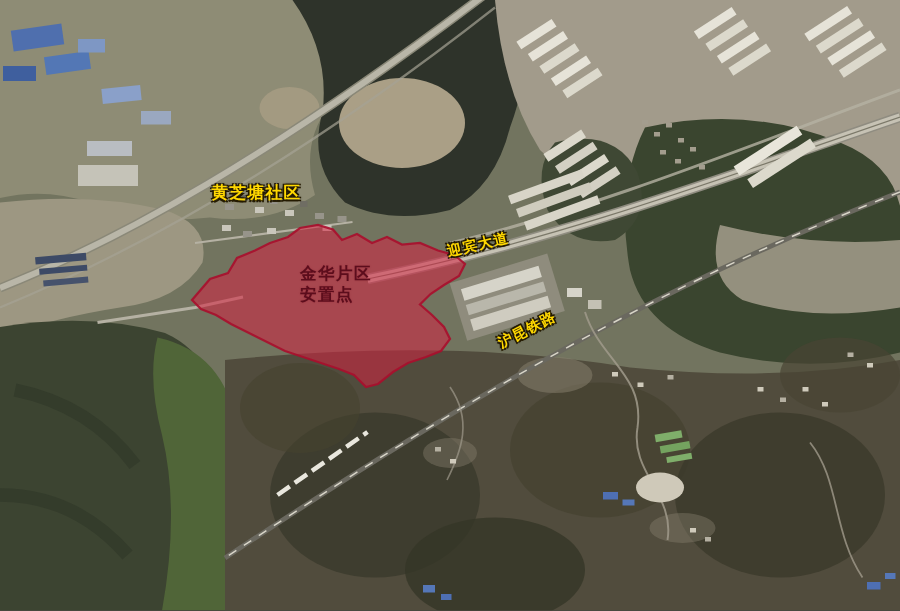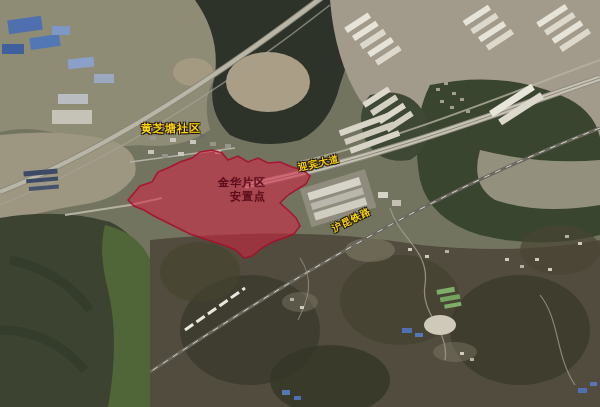--- a/index.html
+++ b/index.html
@@ -12,21 +12,21 @@
   .map-label{
     position:absolute;white-space:nowrap;font-weight:bold;
     color:#ffd800;
     text-shadow:1px 1px 0 #241a00,-1px -1px 0 #241a00,1px -1px 0 #241a00,-1px 1px 0 #241a00,0 0 2px #000;
     letter-spacing:1px;
   }
   .label-community{left:141px;top:121px;font-size:11px;}
   .label-road{left:297px;top:162px;font-size:9.5px;transform:rotate(-13deg);transform-origin:left top;}
   .label-railway{left:330px;top:224px;font-size:9.5px;transform:rotate(-27deg);transform-origin:left top;}
   .label-site{
-    position:absolute;left:200px;top:176px;width:66px;text-align:right;
+    position:absolute;left:200px;top:176px;width:66px;text-align:left;
     color:#5c0d1c;font-weight:bold;font-size:11px;line-height:14px;
     letter-spacing:1px;text-shadow:0 0 1px rgba(120,10,30,.4);
   }
 </style>
 </head>
 <body>
 
 <div id="stage">
 
   <svg width="600" height="407" viewBox="0 0 600 407">

